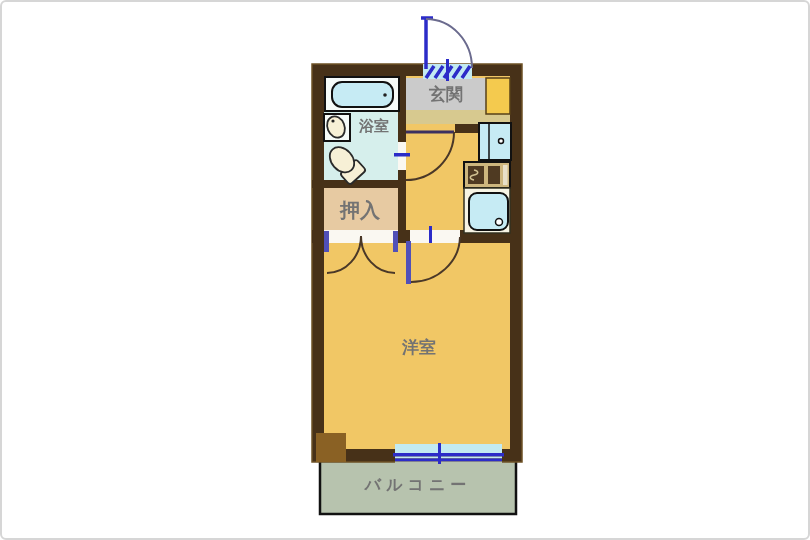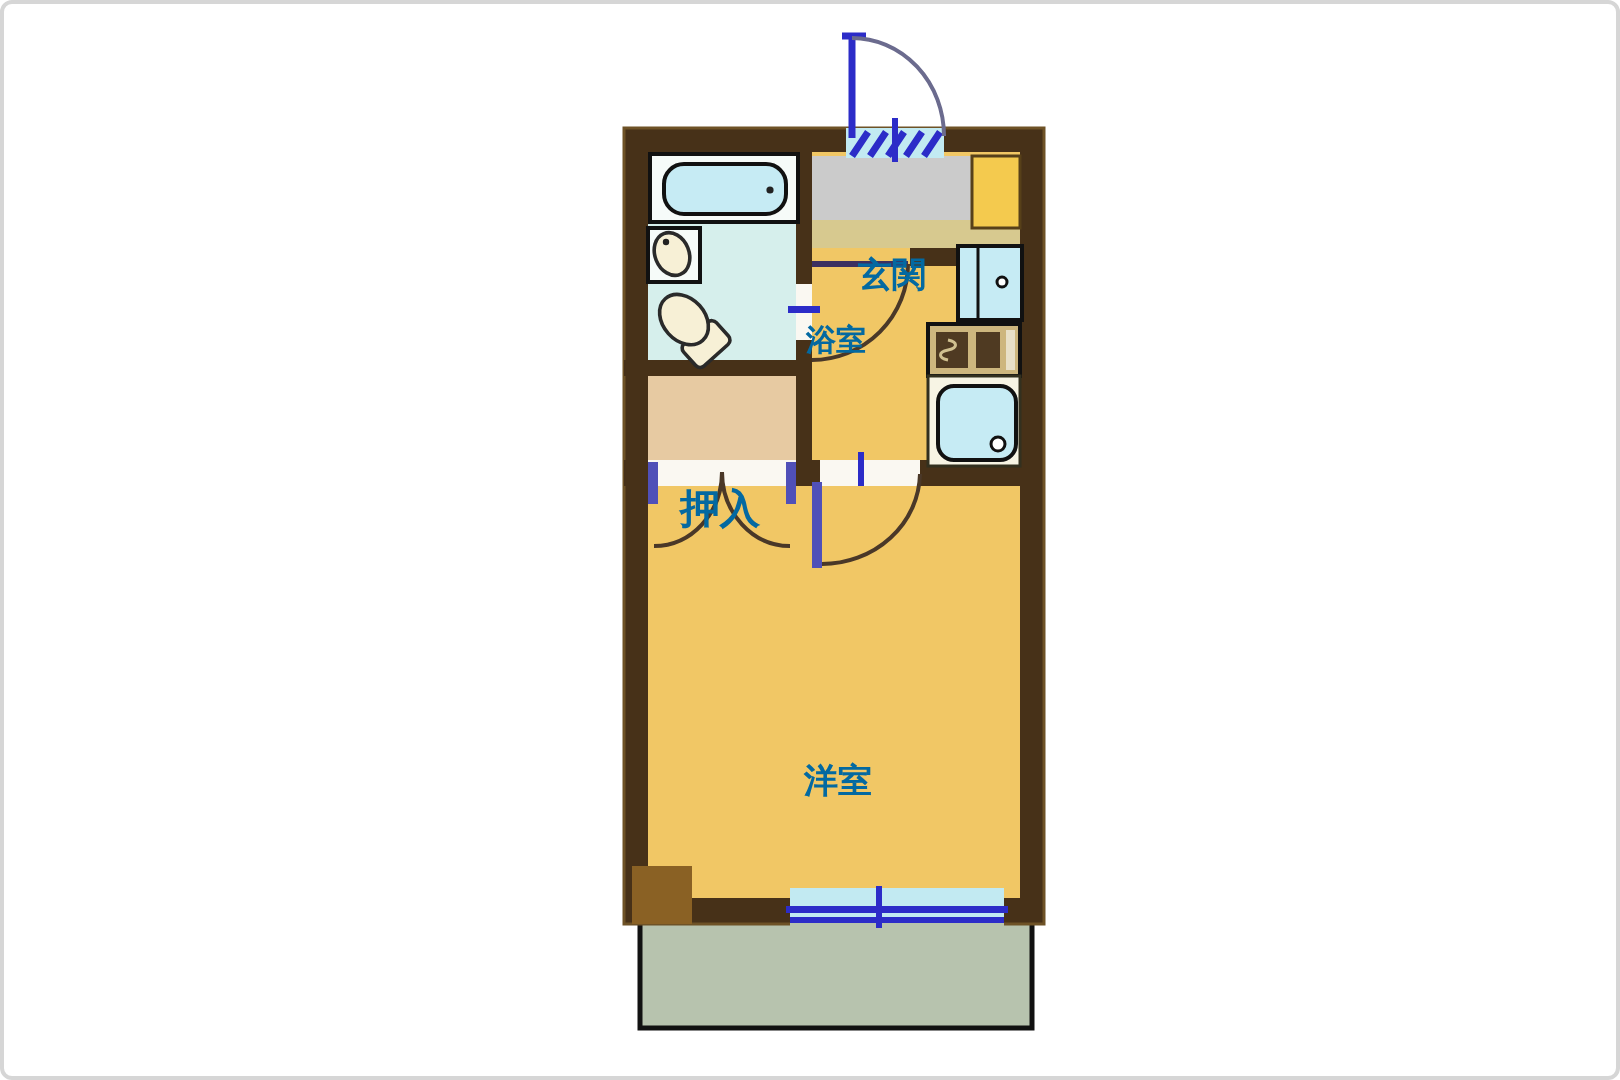--- a/index.html
+++ b/index.html
@@ -38,29 +38,28 @@
   .arc-light   {stroke:var(--entrance_arc,#6b6b8e);stroke-width:2;fill:none;}
   .stove-body  {fill:#cdb67e;stroke:var(--outline,#111111);stroke-width:2;}
   .stove-dark  {fill:#4f3a22;}
   .pillar      {fill:var(--pillar,#8a6124);}
   .thin        {stroke:var(--outline,#111111);stroke-width:1.5;fill:none;}
   .dot         {fill:#ffffff;stroke:var(--outline,#111111);stroke-width:1.5;}
 
   
   .room-label{
     position:absolute;
-    color:#0369a1;
+    color:#737373;
     font-weight:600;
     text-align:center;
     white-space:nowrap;
     line-height:1;
-    margin-top:44px;
   }
   #label-entrance {left:409px;top:84px; width:70px; font-size:17px;}
-  #label-bathroom {left:347px;top:117px;width:50px; font-size:15px;padding-left:44px;}
+  #label-bathroom {left:347px;top:117px;width:50px; font-size:15px;}
   #label-closet   {left:328px;top:198px;width:60px; font-size:20px;}
   #label-room     {left:381px;top:337px;width:72px; font-size:17px;}
   #label-balcony  {left:341px;top:475px;width:150px;font-size:16px;letter-spacing:5px;}
 </style>
 </head>
 <body>
 
 <div id="canvas">
 
   <svg id="plan-svg" width="810" height="540" viewBox="0 0 810 540">
@@ -148,13 +147,14 @@
       <rect class="blue" x="436" y="441" width="3" height="21"></rect>
     </g>
 
     <rect class="pillar" x="314" y="431" width="30" height="29"></rect>
   </svg>
 
   <div class="room-label" id="label-entrance">玄関</div>
   <div class="room-label" id="label-bathroom">浴室</div>
   <div class="room-label" id="label-closet">押入</div>
   <div class="room-label" id="label-room">洋室</div>
+  <div class="room-label" id="label-balcony">バルコニー</div>
 </div>
 
 </body></html>

